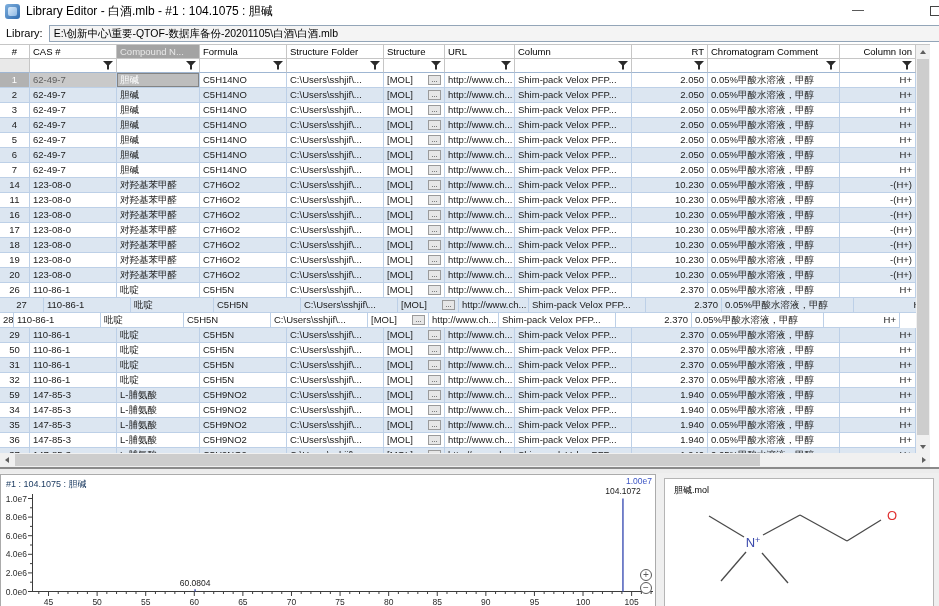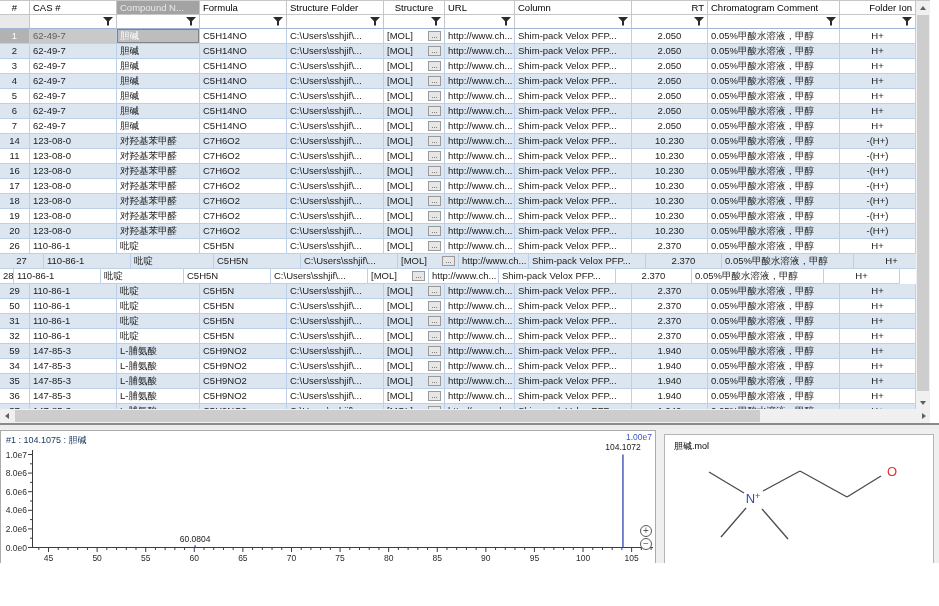--- a/index.html
+++ b/index.html
@@ -31,21 +31,21 @@
   .fcell{height:14px;background:#fff;border-right:1px solid #c6c6c6;border-bottom:1px solid #9fb6d2;
          box-sizing:border-box;display:flex;align-items:center;justify-content:flex-end;
          padding:0 3px;flex:0 0 auto}
   .fcell.nofilter{background:#e9e9e9}
   .gridbody{height:380px;overflow:hidden}
   .drow{display:flex;width:916px;height:15px}
   .dcell{height:15px;line-height:14px;font-size:9.5px;color:#1a1a1a;background:#fff;
          border-right:1px solid #bdd0e7;border-bottom:1px solid #bdd0e7;
          padding:0 3px;box-sizing:border-box;overflow:hidden;white-space:nowrap;flex:0 0 auto}
   .drow.alt .dcell{background:#dce6f1}
-  .ac{text-align:center}.ar{text-align:center}
+  .ac{text-align:center}.ar{text-align:right}
   .c-structure{display:flex;justify-content:space-between;align-items:center}
   .dots{flex:0 0 auto;width:13px;height:10px;line-height:8px;font-size:8px;text-align:center;
         background:#e6e6e6;border:1px solid #9a9a9a;box-sizing:border-box;color:#333}
   .drow .sel-num{background:#b2b2b2 !important;color:#fdfdfd}
   .drow .sel-cas{background:#c9c9c9 !important;color:#5e5e5e}
   .drow .sel-name{background:#bdbdbd !important;color:#fdfdfd;box-shadow:inset 0 0 0 1px #838383}
   
   .vscroll{position:absolute;left:916px;top:0;width:14px;height:408px;background:#f0f0f0}
   .vthumb{position:absolute;left:1px;top:14px;width:12px;height:376px;background:#cdcdcd}
   .hscroll{position:absolute;left:0;top:408px;width:930px;height:14px;background:#f0f0f0}
@@ -68,36 +68,46 @@
   .mol-panel{position:absolute;left:664px;top:5px;width:270px;height:135px;background:#fff;
              border:1px solid #b5b5b5;box-sizing:border-box}
   .mol-title{position:absolute;left:9px;top:5px;font-size:9px;color:#000}
   svg text{font-family:"Liberation Sans",sans-serif}
 </style>
 </head>
 <body>
 
 <div>
 
+  <div class="titlebar">
+    <div class="appicon"></div>
+    <div class="wintitle">Library Editor - 白酒.mlb - #1 : 104.1075 : 胆碱</div>
+    <div class="winbtn btn-min">—</div>
+    <div class="winbtn btn-max"><span class="maxbox"></span></div>
+  </div>
 
+  <div class="librarybar">
+    <span class="liblabel">Library:</span>
+    <div class="libfield">E:\创新中心\重要-QTOF-数据库备份-20201105\白酒\白酒.mlb</div>
+  </div>
 
   <div class="tablewrap">
     <div id="grid">
         <div class="trow">
           <div class="hcell" style="width:30px;text-align:center;">#</div>
           <div class="hcell" style="width:87px;">CAS #</div>
           <div class="hcell selcol" style="width:83px;">Compound N...</div>
           <div class="hcell" style="width:87px;">Formula</div>
           <div class="hcell" style="width:97px;">Structure Folder</div>
-          <div class="hcell" style="width:61px;text-align:center;">Structure</div>
+          <div class="hcell" style="width:61px;">Structure</div>
           <div class="hcell" style="width:70px;">URL</div>
           <div class="hcell" style="width:117px;">Column</div>
           <div class="hcell" style="width:76px;text-align:right;">RT</div>
           <div class="hcell" style="width:132px;">Chromatogram Comment</div>
-          <div class="hcell" style="width:76px;text-align:right;">Folder Ion</div>
+          <div class="hcell" style="width:76px;text-align:right;">Column Ion</div>
         </div>
         <div class="trow">
           <div class="fcell nofilter" style="width:30px"></div>
           <div class="fcell" style="width:87px">
             <svg width="10" height="9" viewBox="0 0 10 9">
               <path d="M0 0 H10 L6 4.2 V8.5 H4 V4.2 Z" fill="#2b2b2b"></path>
             </svg>
           </div>
           <div class="fcell" style="width:83px">
             <svg width="10" height="9" viewBox="0 0 10 9">

